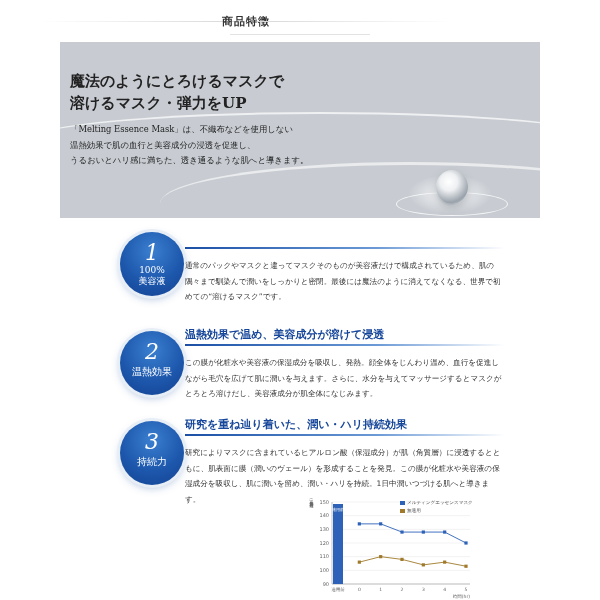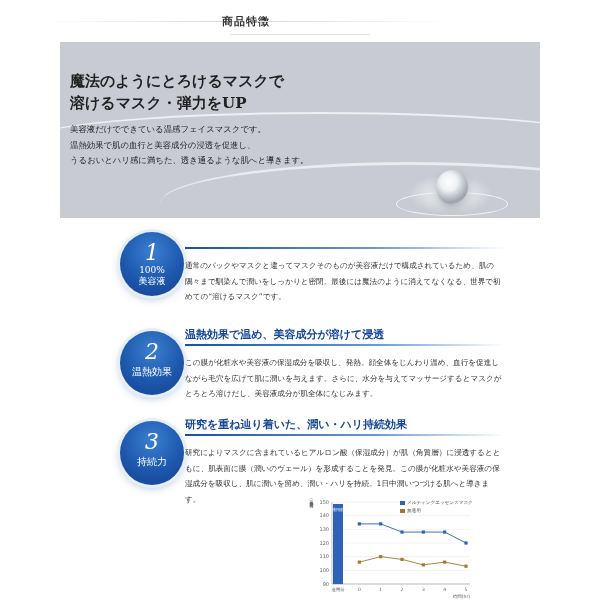--- a/index.html
+++ b/index.html
@@ -55,21 +55,21 @@
 <div class="hero">
   <div class="wave1"></div>
   <div class="wave2"></div>
   <div class="ripple"></div>
   <div class="drop"></div>
   <div class="headline">
     <div>魔法のようにとろけるマスクで</div>
     <div>溶けるマスク・弾力をUP</div>
   </div>
   <div class="body">
-    <div>美容液だけでできている温感フェイスマスクです。</div>
+    <div>「Melting Essence Mask」は、不織布などを使用しない</div>
     <div>温熱効果で肌の血行と美容成分の浸透を促進し、</div>
     <div>うるおいとハリ感に満ちた、透き通るような肌へと導きます。</div>
   </div>
 </div>
 
 <div class="feature" style="top:230px;height:90px;">
   <div class="badge" style="top:2px;">
     <span class="num">1</span>
     <span class="label">100%</span>
     <span class="label">美容液</span>

